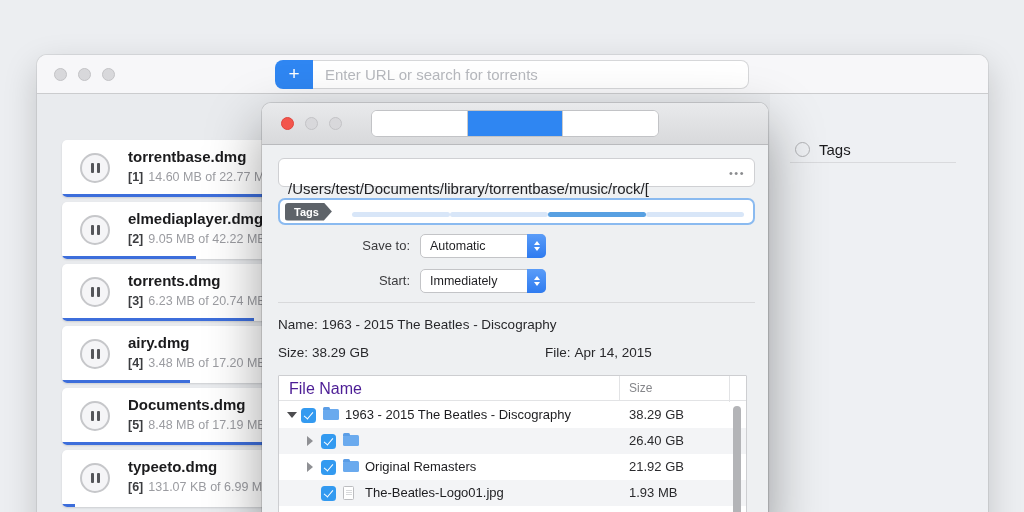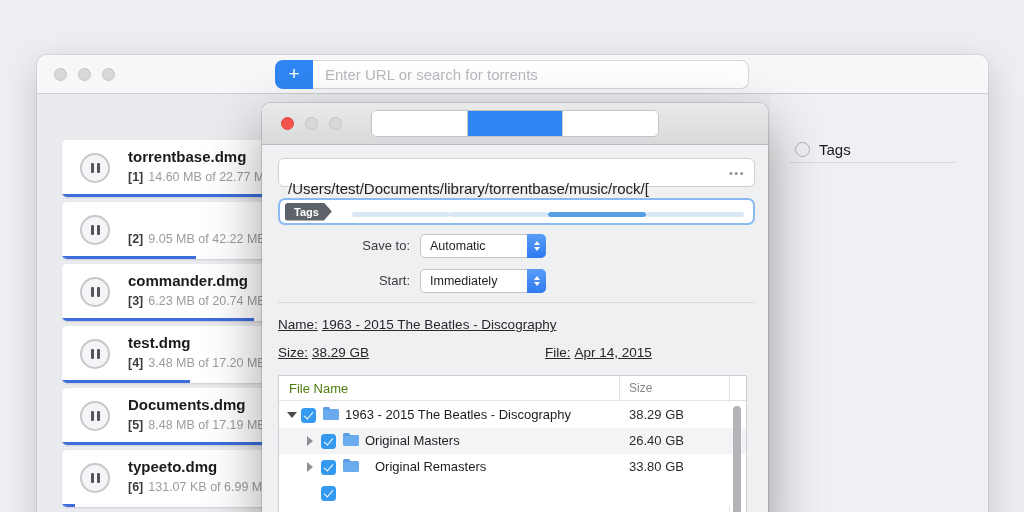--- a/index.html
+++ b/index.html
@@ -76,28 +76,28 @@
   .form-label { position:absolute; left:0; top:0; width:148px; text-align:right; font-size:13px; color:#3a3a3d; line-height:24px; }
   .popup { position:absolute; left:158px; top:0; width:126px; height:24px; background:#fff; border:1px solid #c3c4c7;
     border-radius:5px; font-size:12.5px; color:#1f1f22; line-height:22px; padding-left:9px; cursor:pointer; }
   .popup-cap { position:absolute; right:-1px; top:-1px; bottom:-1px; width:19px; border-radius:0 5px 5px 0;
     background:linear-gradient(#5a9cf8,#2e7bf0); display:flex; flex-direction:column; align-items:center; justify-content:center; }
   .chev-up { width:0; height:0; border-left:3.5px solid transparent; border-right:3.5px solid transparent; border-bottom:4.5px solid #fff; margin-bottom:2.5px; }
   .chev-down { width:0; height:0; border-left:3.5px solid transparent; border-right:3.5px solid transparent; border-top:4.5px solid #fff; }
 
   .d-divider { position:absolute; left:16px; top:157px; width:477px; height:1px; background:#d8d9db; }
   .meta-name { position:absolute; left:16px; top:172px; font-size:13.5px; color:#28282b; }
-  .meta-name span, .meta-line span { margin-right:4px;text-decoration:underline; }
+  .meta-name span, .meta-line span { margin-right:4px; }
   .meta-size { position:absolute; left:16px; top:200px; font-size:13.5px; color:#28282b; }
   .meta-date { position:absolute; left:283px; top:200px; font-size:13.5px; color:#28282b; }
 
   .filetable { position:absolute; left:16px; top:230px; width:469px; height:200px; background:#fff;
     border:1px solid #cdced1; border-radius:1px; }
   .ft-header { position:absolute; left:0; top:0; right:0; height:25px; border-bottom:1px solid #e2e3e5; background:#fff; }
-  .ft-header .col-name { position:absolute; left:10px; line-height:25px; font-size:13px; color:#4d7c0f; }
+  .ft-header .col-name { position:absolute; left:10px; line-height:25px; font-size:16px; color:#4c1d95; }
   .ft-header .col-size { position:absolute; left:350px; line-height:25px; font-size:12px; color:#85868a; }
   .ft-vline { position:absolute; top:0; width:1px; background:#e2e3e5; }
   .v1 { left:340px; height:25px; } .v2 { left:450px; height:100%; }
   .ft-rows { position:absolute; left:0; top:26px; right:0; }
   .ft-row { position:relative; height:26px; background:#fff; cursor:default; }
   .ft-row.alt { background:#f3f4f6; }
   .disc { position:absolute; top:10px; width:0; height:0; }
   .disc.open { border-left:5px solid transparent; border-right:5px solid transparent; border-top:6.5px solid #4c4c4f; }
   .disc.closed { top:8px; border-top:5px solid transparent; border-bottom:5px solid transparent; border-left:6.5px solid #8f9094; }
   .cb { position:absolute; top:5.5px; width:15px; height:15px; border-radius:3.5px; background:var(--checkbox-blue,#339af0); cursor:pointer; }
@@ -143,42 +143,43 @@
     <div class="c-sub">
       <b>[1]</b><span>14.60 MB of 22.77 MB</span>
     </div>
     <div class="progress" style="width: 64%;"></div>
   </div>
         <div class="card">
     <div class="pausebtn">
       <i class="pbar"></i>
             <i class="pbar"></i>
     </div>
+    <div class="c-title">elmediaplayer.dmg</div>
     <div class="c-sub">
       <b>[2]</b><span>9.05 MB of 42.22 MB</span>
     </div>
     <div class="progress" style="width: 21%;"></div>
   </div>
         <div class="card">
     <div class="pausebtn">
       <i class="pbar"></i>
             <i class="pbar"></i>
     </div>
-    <div class="c-title">commander.dmg</div>
+    <div class="c-title">torrents.dmg</div>
     <div class="c-sub">
       <b>[3]</b><span>6.23 MB of 20.74 MB</span>
     </div>
     <div class="progress" style="width: 30%;"></div>
   </div>
         <div class="card">
     <div class="pausebtn">
       <i class="pbar"></i>
             <i class="pbar"></i>
     </div>
-    <div class="c-title">test.dmg</div>
+    <div class="c-title">airy.dmg</div>
     <div class="c-sub">
       <b>[4]</b><span>3.48 MB of 17.20 MB</span>
     </div>
     <div class="progress" style="width: 20%;"></div>
   </div>
         <div class="card">
     <div class="pausebtn">
       <i class="pbar"></i>
             <i class="pbar"></i>
     </div>
@@ -288,29 +289,35 @@
     <span class="disc open" style="left: 8px;"></span>
     <span class="cb" style="left: 22px;"></span>
     <span class="ficon folder" style="left: 44px;"></span>
     <span class="fname" style="left: 66px;">1963 - 2015 The Beatles - Discography</span>
     <span class="fsize">38.29 GB</span>
   </div>
             <div class="ft-row alt">
     <span class="disc closed" style="left: 28px;"></span>
     <span class="cb" style="left: 42px;"></span>
     <span class="ficon folder" style="left: 64px;"></span>
-    <span class="fname" style="left: 86px;">Original Masters</span>
     <span class="fsize">26.40 GB</span>
   </div>
             <div class="ft-row">
     <span class="disc closed" style="left: 28px;"></span>
     <span class="cb" style="left: 42px;"></span>
     <span class="ficon folder" style="left: 64px;"></span>
-    <span class="fname" style="left: 96px;">Original Remasters</span>
-    <span class="fsize">33.80 GB</span>
+    <span class="fname" style="left: 86px;">Original Remasters</span>
+    <span class="fsize">21.92 GB</span>
+  </div>
+            <div class="ft-row alt">
+
+    <span class="cb" style="left: 42px;"></span>
+    <span class="ficon file" style="left: 64px;"></span>
+    <span class="fname" style="left: 86px;">The-Beatles-Logo01.jpg</span>
+    <span class="fsize">1.93 MB</span>
   </div>
             <div class="ft-row">
 
     <span class="cb" style="left: 42px;"></span>
 
     <span class="fname" style="left: 86px;"></span>
     <span class="fsize"></span>
   </div>
           </div>
         <div class="ft-scroll-thumb"></div>

